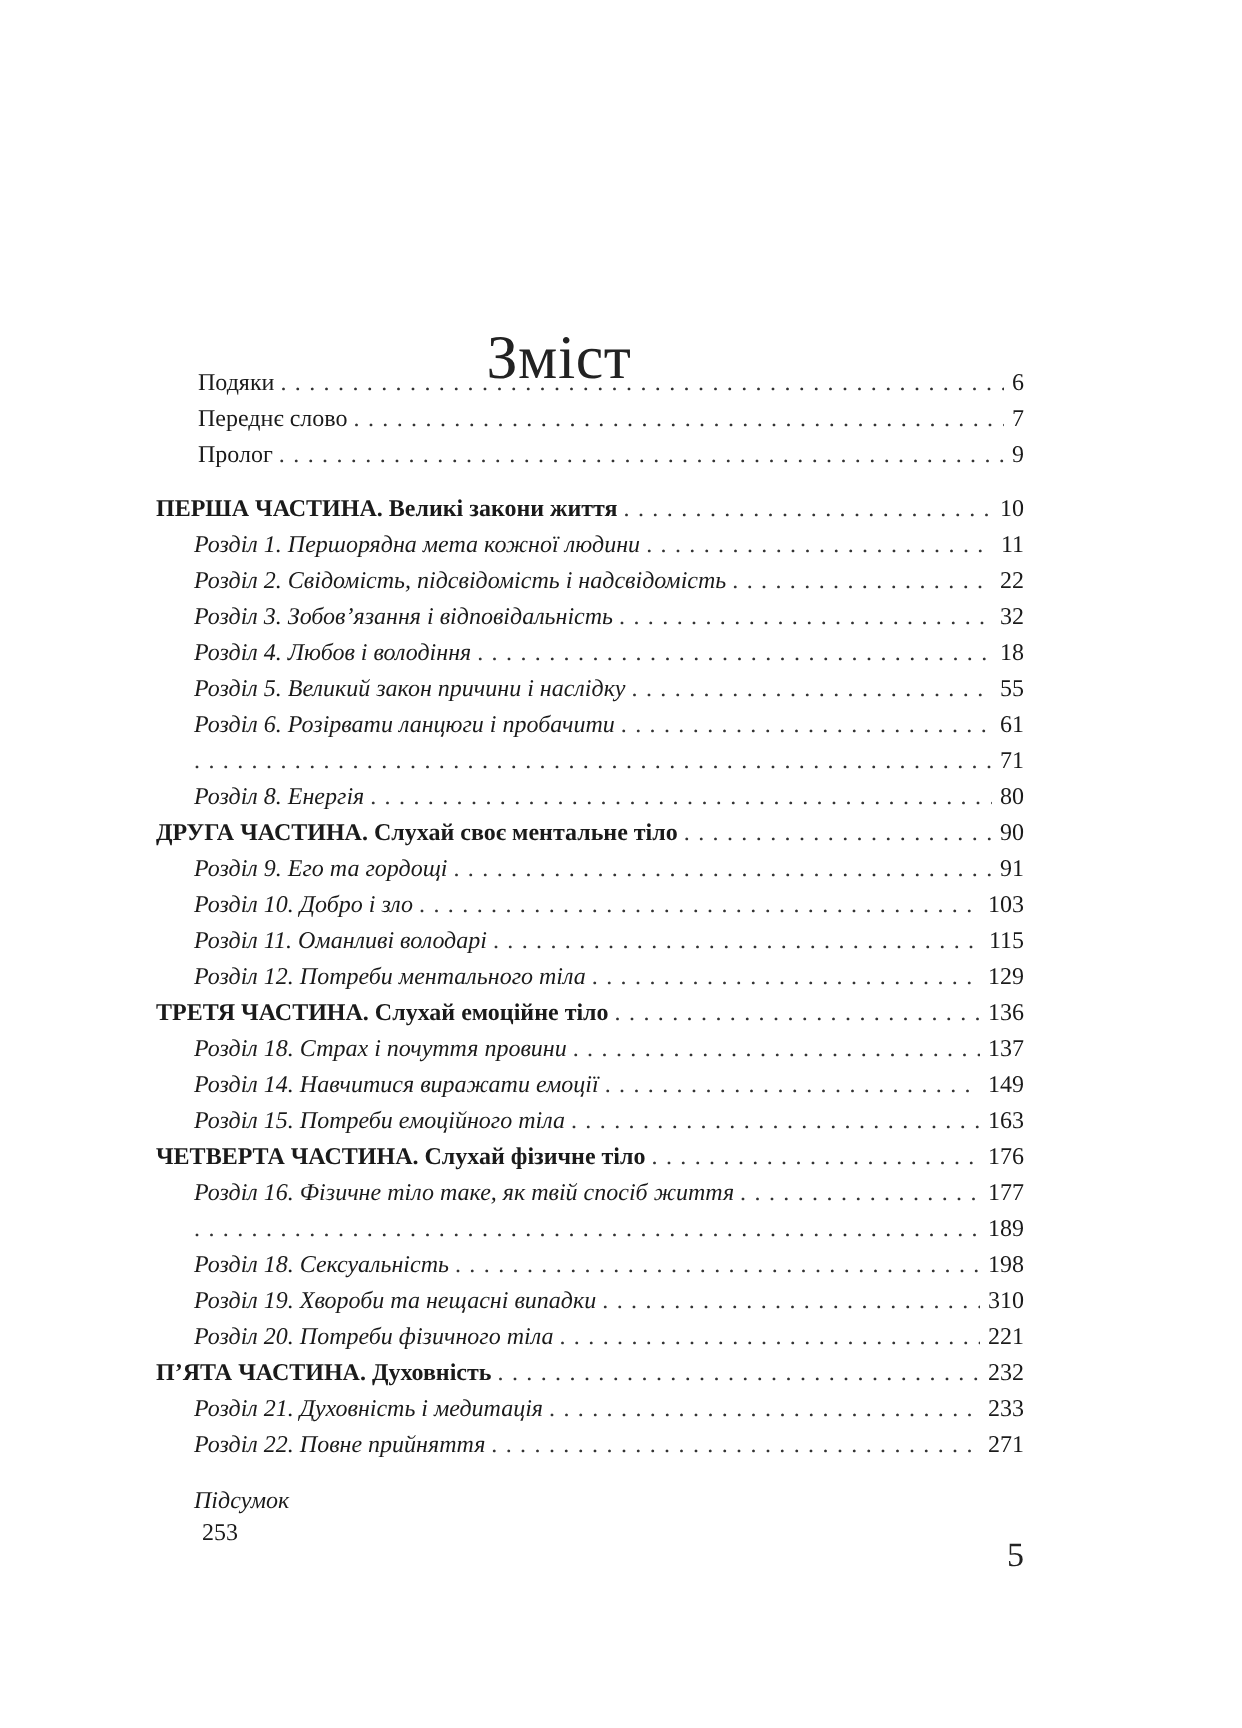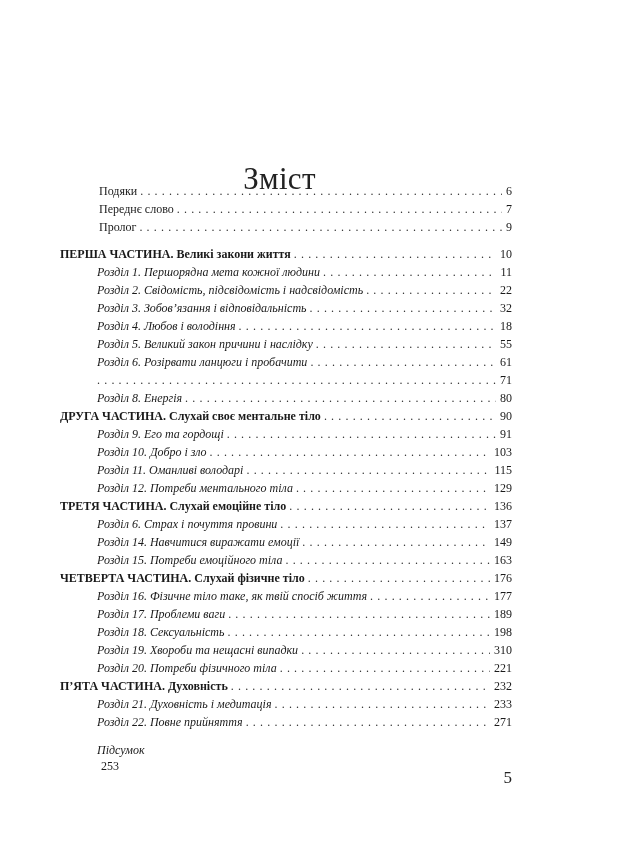--- a/index.html
+++ b/index.html
@@ -21,21 +21,21 @@
   .row .dots {
     flex: 1 1 auto; overflow: hidden; color: #333; letter-spacing: 2.6px;
     font-size: 12px; font-weight: normal; font-style: normal;
   }
   .row .dots::before {
     content: ". . . . . . . . . . . . . . . . . . . . . . . . . . . . . . . . . . . . . . . . . . . . . . . . . . . . . . . . . . . . . . . . . . . . . . . . . . . . . . . . . . . . . . . . . . . . . . . .";
     letter-spacing: 0.6px;
   }
   .row .page { flex: 0 0 auto; padding-left: 4px; font-style: normal; font-weight: normal; }
   .row.front { left: 99px; }
-  .row.part { left: 60px; font-weight: bold; align-items: center; }
+  .row.part { left: 78px; font-weight: bold; align-items: center; }
   .row.chapter { left: 97px; font-style: italic; }
   .row.summary { left: 97px; font-style: italic; flex-direction: column; }
   .page-number {
     position: absolute; top: 768px; right: 109px; font-size: 17px; color: #222;
   }
 </style>
 </head>
 <body>
 
 <h1 class="title">Зміст</h1>
@@ -128,21 +128,21 @@
     <span class="dots"></span>
     <span class="page">129</span>
   </div>
 
   <div class="row part" style="top:498px">
     <span class="label">ТРЕТЯ ЧАСТИНА. Слухай емоційне тіло</span>
     <span class="dots"></span>
     <span class="page">136</span>
   </div>
   <div class="row chapter" style="top:516px">
-    <span class="label">Розділ 6. Страх і почуття провини</span>
+    <span class="label">Розділ 18. Страх і почуття провини</span>
     <span class="dots"></span>
     <span class="page">137</span>
   </div>
   <div class="row chapter" style="top:534px">
     <span class="label">Розділ 14. Навчитися виражати емоції</span>
     <span class="dots"></span>
     <span class="page">149</span>
   </div>
   <div class="row chapter" style="top:552px">
     <span class="label">Розділ 15. Потреби емоційного тіла</span>
@@ -154,21 +154,20 @@
     <span class="label">ЧЕТВЕРТА ЧАСТИНА. Слухай фізичне тіло</span>
     <span class="dots"></span>
     <span class="page">176</span>
   </div>
   <div class="row chapter" style="top:588px">
     <span class="label">Розділ 16. Фізичне тіло таке, як твій спосіб життя</span>
     <span class="dots"></span>
     <span class="page">177</span>
   </div>
   <div class="row chapter" style="top:606px">
-    <span class="label">Розділ 17. Проблеми ваги</span>
     <span class="dots"></span>
     <span class="page">189</span>
   </div>
   <div class="row chapter" style="top:624px">
     <span class="label">Розділ 18. Сексуальність</span>
     <span class="dots"></span>
     <span class="page">198</span>
   </div>
   <div class="row chapter" style="top:642px">
     <span class="label">Розділ 19. Хвороби та нещасні випадки</span>

